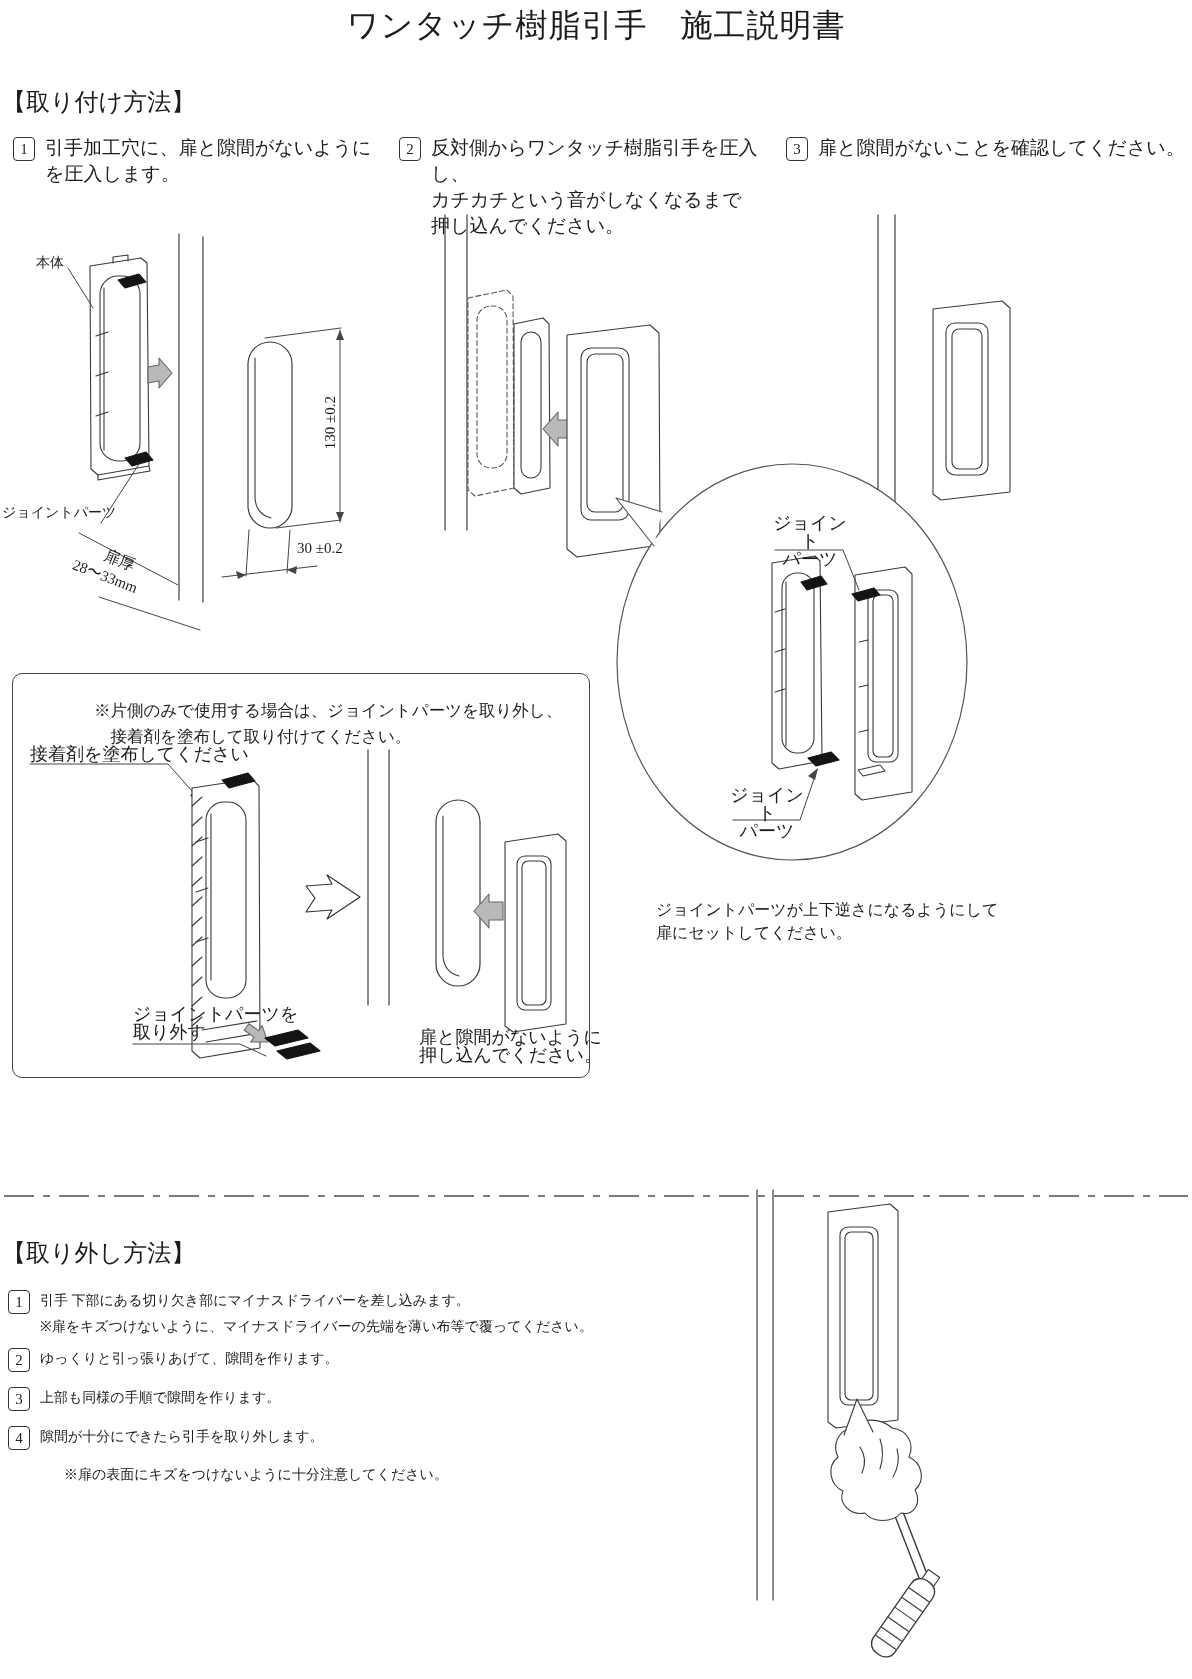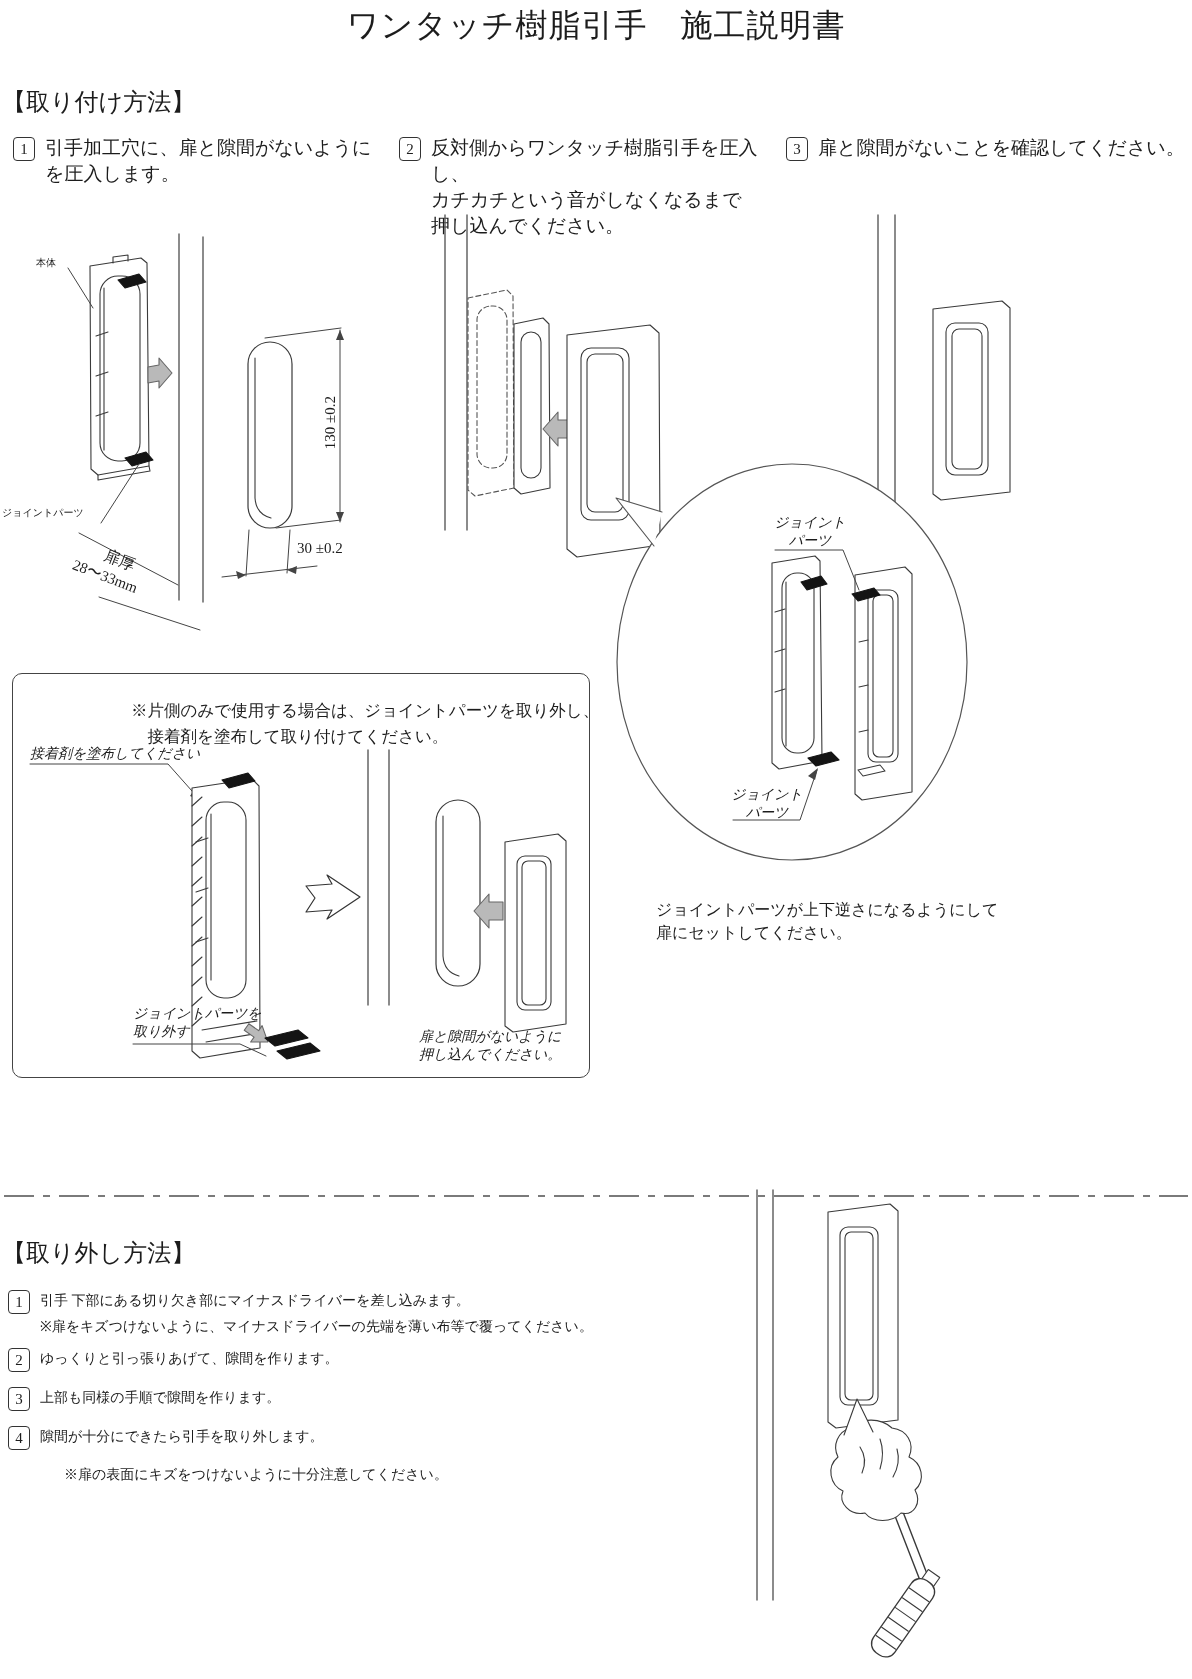--- a/index.html
+++ b/index.html
@@ -6,25 +6,25 @@
   .page{position:relative;width:1192px;height:1679px;background:#fff;overflow:hidden;
         font-family:"Liberation Serif","DejaVu Serif",serif;color:#1c1c1c;}
   .abs{position:absolute;}
   .title{left:0;top:4px;width:1192px;text-align:center;font-size:32px;letter-spacing:1px;}
   .heading{font-size:24px;}
   .steprow{display:flex;align-items:flex-start;}
   .numbox{width:20px;height:22px;border:1.3px solid #333;border-radius:4px;
           font-size:15px;line-height:22px;text-align:center;margin-right:10px;flex-shrink:0;margin-top:2px;}
   .steptext{font-size:19px;line-height:26px;white-space:pre-line;}
   .rsteptext{font-size:14px;line-height:26px;white-space:pre-line;}
-  .lbl{font-size:14px;line-height:18px;white-space:pre-line;font-style:italic;}
-  .lbl14{font-size:10px;line-height:18px;white-space:pre-line;}
+  .lbl{font-size:18px;line-height:18px;white-space:pre-line;}
+  .lbl14{font-size:14px;line-height:18px;white-space:pre-line;}
   .dim{font-size:15px;white-space:nowrap;}
   .caption{font-size:16px;line-height:23px;white-space:pre-line;}
-  .notetext{font-size:16.5px;line-height:26px;white-space:pre-line;margin-left:37px;}
+  .notetext{font-size:16.5px;line-height:26px;white-space:pre-line;}
   .notebox{left:12px;top:673px;width:576px;height:403px;border:1.2px solid #444;border-radius:10px;}
   .divider{left:4px;top:1195px;width:1184px;height:2px;
            background:repeating-linear-gradient(to right,#7a7a7a 0 30px,transparent 30px 39px,#7a7a7a 39px 46px,transparent 46px 55px);}
   .rot-door{transform:rotate(21deg);transform-origin:left top;}
   .rot-dim{transform:rotate(-90deg);text-align:center;}
   svg{display:block;}
 </style>
 </head>
 <body>
 

